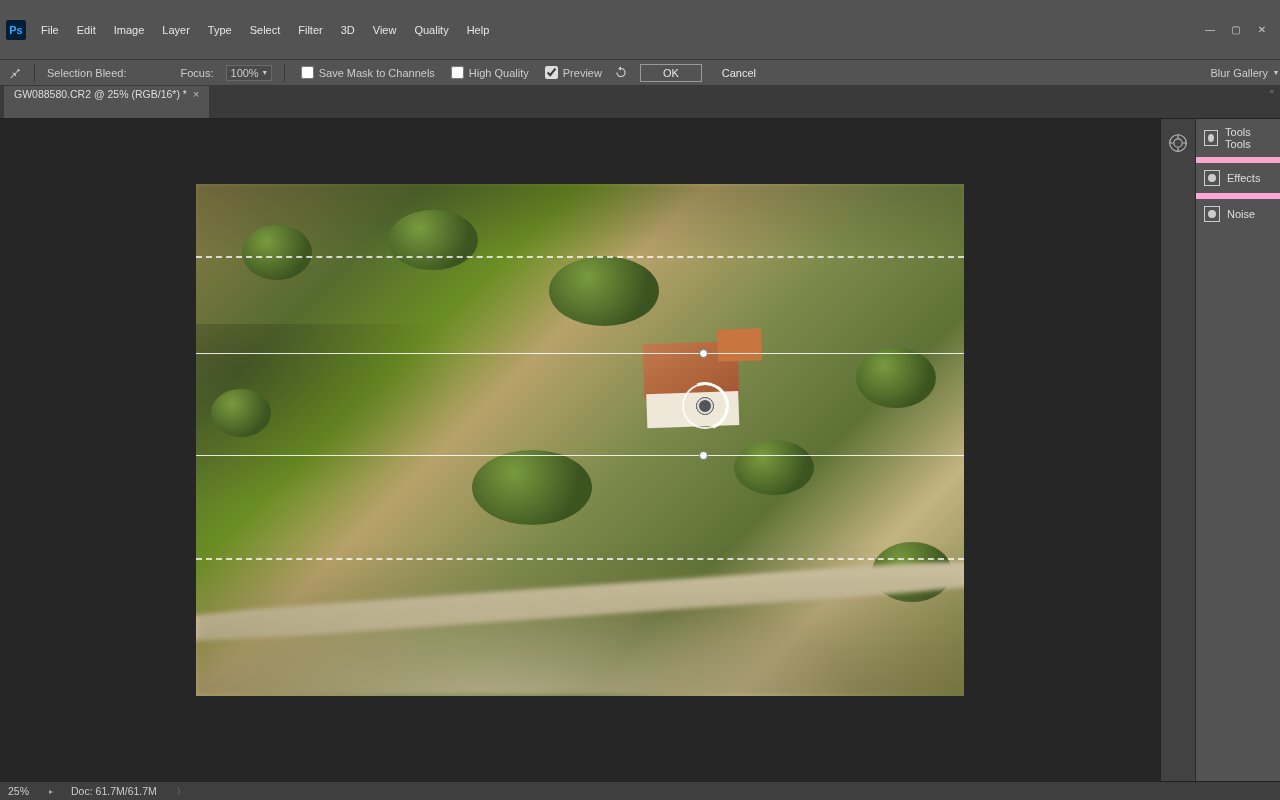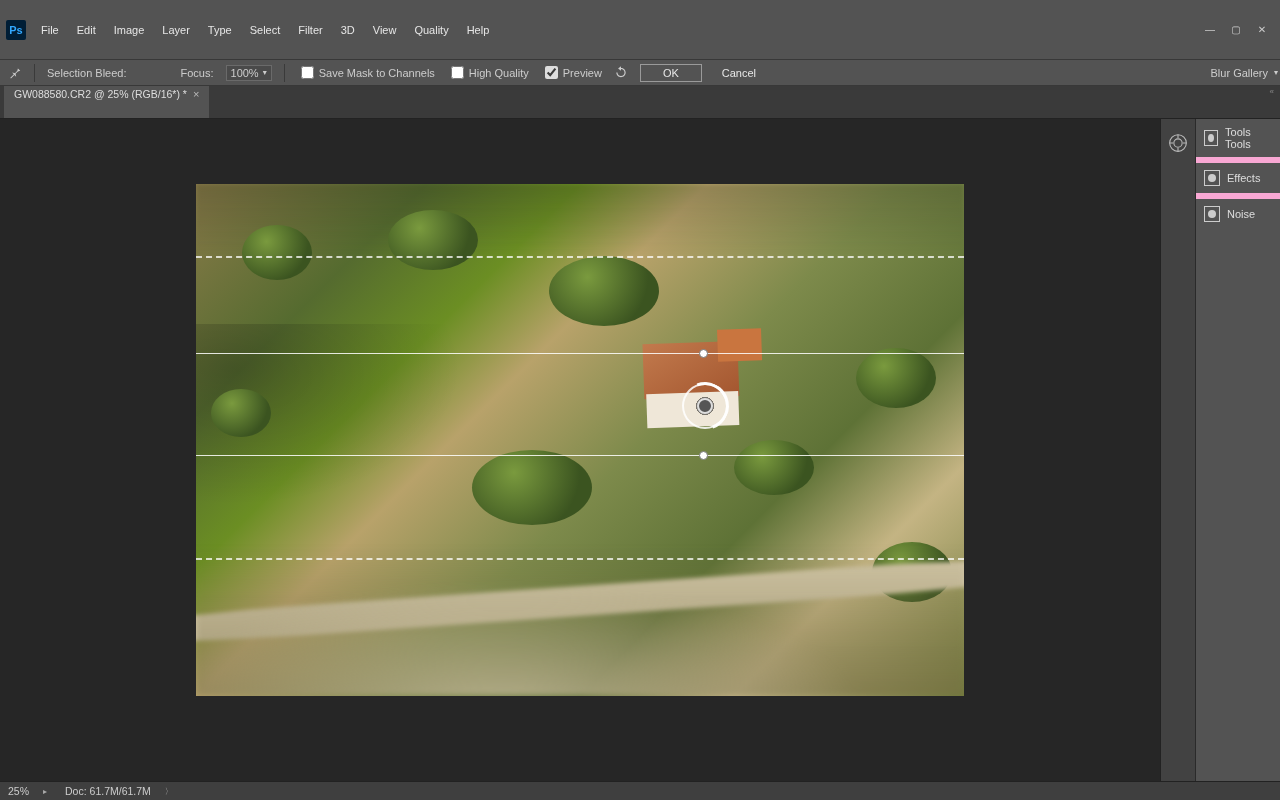--- a/index.html
+++ b/index.html
@@ -58,21 +58,21 @@
   
   .right-collapsed{width:34px;background:#424242;border-left:1px solid #222;display:flex;flex-direction:column;align-items:center;padding-top:14px}
   .cc-icon svg{width:20px;height:20px}
   .right-panel{width:84px;background:#535353;border-left:1px solid #2a2a2a;display:flex;flex-direction:column}
   .panel-cell{display:flex;align-items:center;gap:7px;padding:7px 8px;color:#ddd;font-size:11px}
   .panel-cell + .panel-cell{border-top:6px solid #f9a8d4}
   .panel-icon{width:14px;height:14px;border:1.5px solid #ccc;position:relative}
   .panel-icon::after{content:"";position:absolute;left:3px;top:3px;right:3px;bottom:3px;background:#ccc;border-radius:50%}
   
   .status{height:18px;background:#3f3f3f;border-top:1px solid #222;display:flex;align-items:center;gap:18px;padding:0 8px;color:#ccc;font-size:10.5px}
-  .status .seg{display:flex;align-items:center;gap:14px}
+  .status .seg{display:flex;align-items:center;gap:20px}
   .tri{font-size:8px;color:#aaa}
 </style>
 </head>
 <body>
 
 <div class="app">
 
   <div class="menubar">
     <div class="ps-logo">Ps</div>
     <div class="menu-item">File</div>

